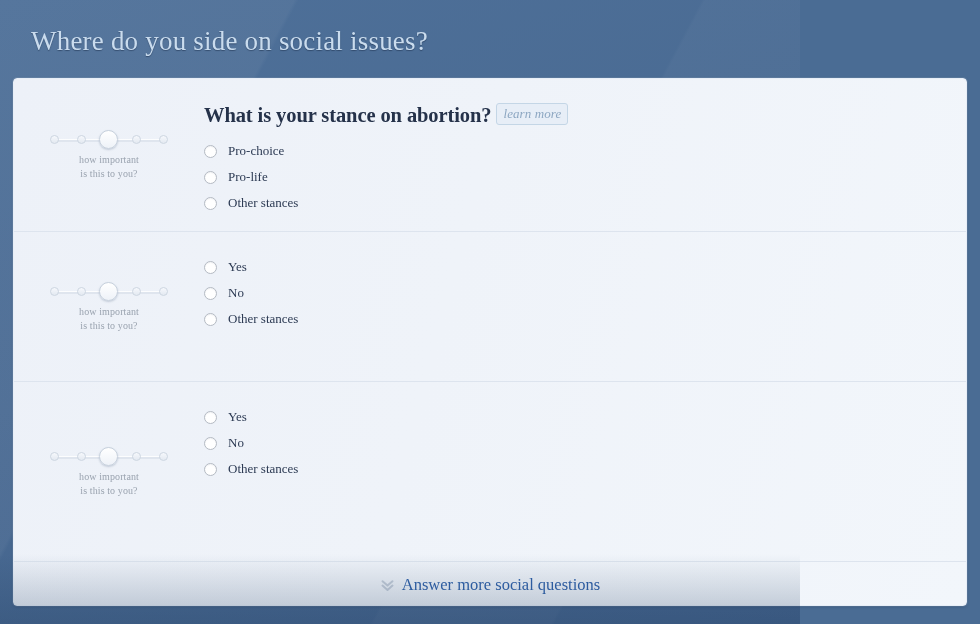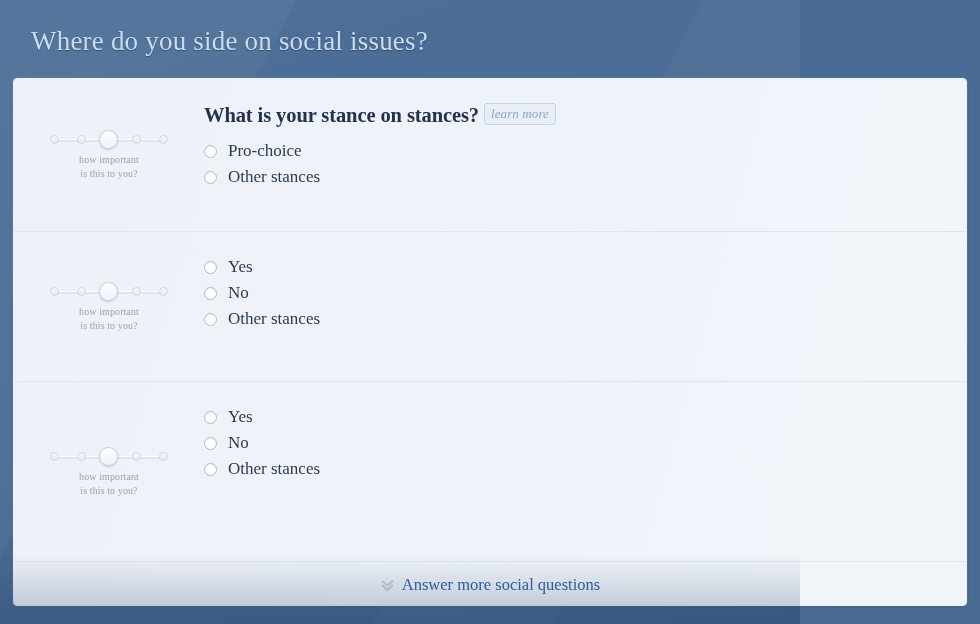--- a/index.html
+++ b/index.html
@@ -169,21 +169,21 @@
     height: 13px;
     border-radius: 50%;
     background: #ffffff;
     border: 1px solid #b4bac3;
     box-sizing: border-box;
     flex: 0 0 13px;
     box-shadow: inset 0 1px 1px rgba(120,130,145,0.10);
   }
   .choice-label {
     margin-left: 11px;
-    font-size: 17px;
+    font-size: 13px;
     line-height: 18px;
     color: #2c3a53;
   }
 
   
   .card-footer {
     border-top: 1px solid #dde4ee;
     height: 45px;
     display: flex;
     align-items: center;
@@ -228,25 +228,29 @@
           <div class="dot d3"></div>
           <div class="dot d4"></div>
         </div>
         <div class="importance-label">
           <div>how important</div>
           <div>is this to you?</div>
         </div>
       </div>
 
       <div class="qcontent">
-        <h2 class="qtitle"><span>What is your stance on stances?</span><span class="learn-more">learn more</span></h2>
+        <h2 class="qtitle"><span>What is your stance on abortion?</span><span class="learn-more">learn more</span></h2>
         <ul class="choices">
           <li class="choice">
             <span class="radio"></span>
             <span class="choice-label">Pro-choice</span>
+          </li>
+          <li class="choice">
+            <span class="radio"></span>
+            <span class="choice-label">Pro-life</span>
           </li>
           <li class="choice">
             <span class="radio"></span>
             <span class="choice-label">Other stances</span>
           </li>
         </ul>
       </div>
     </div>
 
     <div class="qblock b2">

